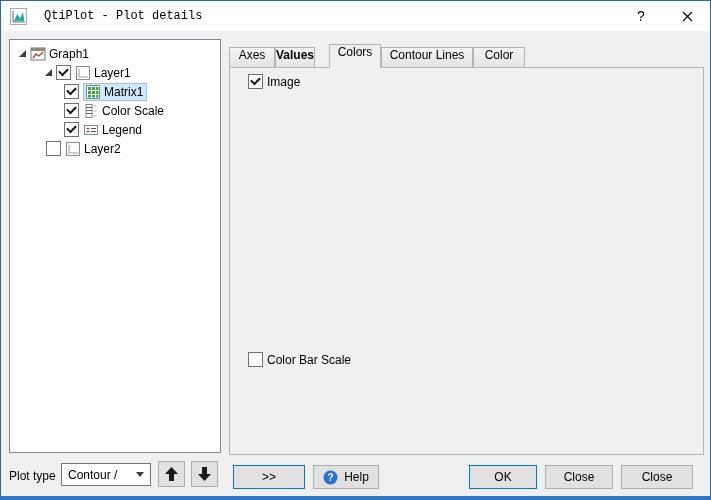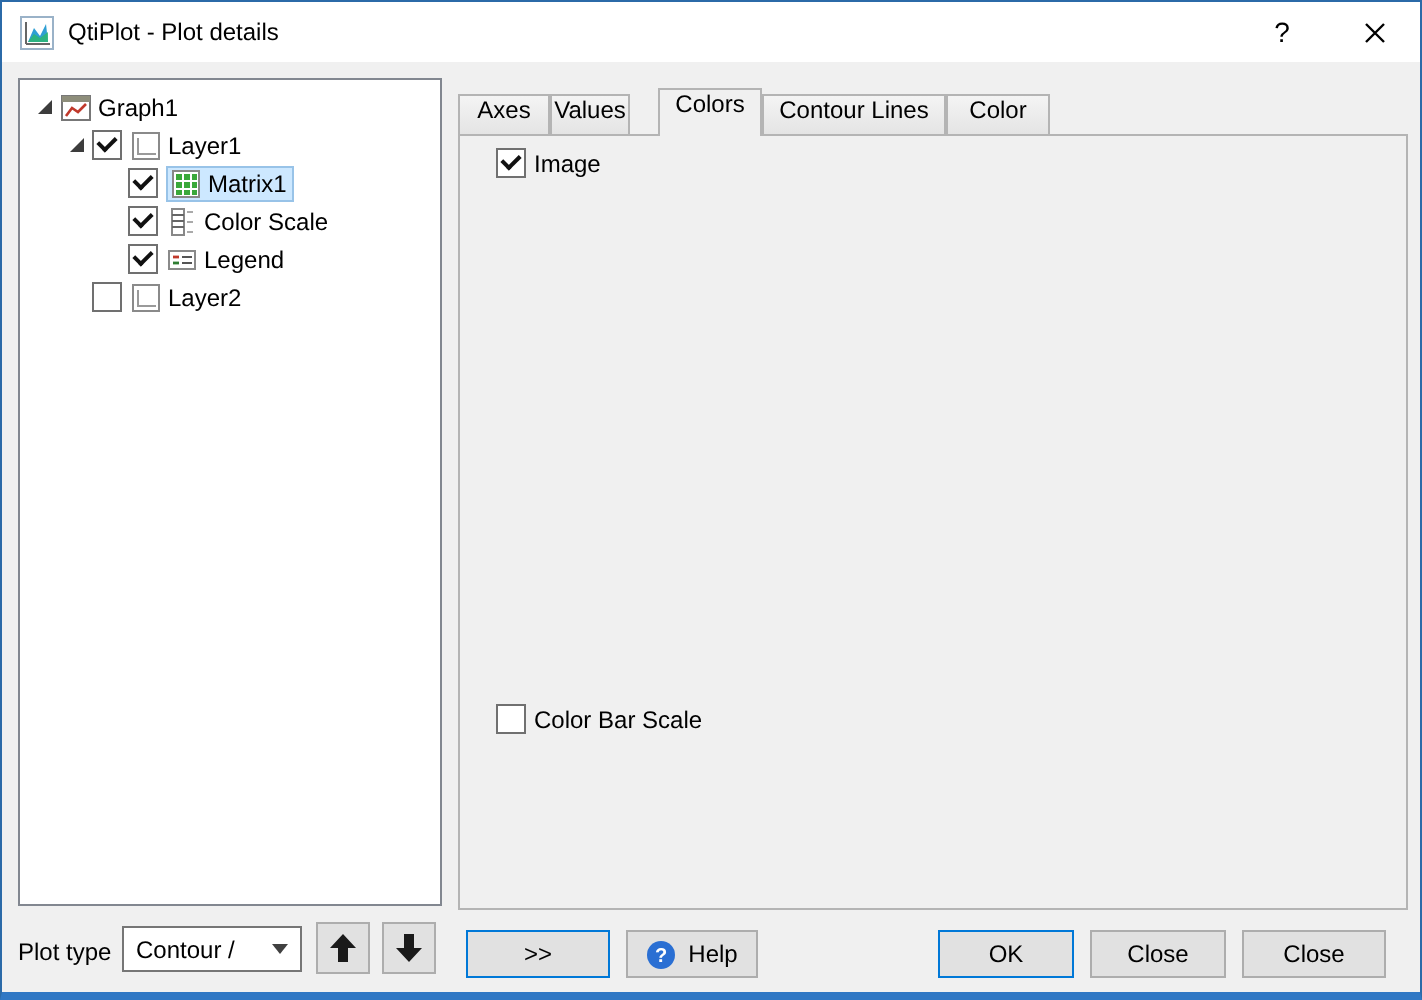--- a/index.html
+++ b/index.html
@@ -3,21 +3,21 @@
 <meta charset="utf-8">
 <style>
   html,body{margin:0;padding:0;background:#9a9a9a;font-family:"Liberation Sans",sans-serif;}
   .window{position:relative;width:711px;height:500px;box-sizing:border-box;
     border:1px solid #2b6aa8;border-bottom:4px solid #2f77c4;background:#f0f0f0;
     font-size:12px;color:#000;overflow:hidden;}
   .abs{position:absolute;}
   
   .titlebar{position:absolute;left:0;top:0;right:0;height:30px;background:#ffffff;display:flex;align-items:center;}
   .titlebar .app-icon{margin-left:9px;width:17px;height:17px;display:inline-flex;}
-  .titlebar .title{margin-left:7px;font-size:12px;}
+  .titlebar .title{margin-left:17px;font-size:12px;font-family:Liberation Mono, monospace;}
   .tb-btn{position:absolute;top:0;width:46px;height:30px;display:flex;align-items:center;justify-content:center;font-size:14px;cursor:default;}
   
   .tree{position:absolute;left:8px;top:38px;width:212px;height:414px;background:#ffffff;border:1px solid #828790;box-sizing:border-box;padding-top:4px;}
   .trow{display:flex;align-items:center;height:19px;}
   .expander{width:14px;display:inline-flex;justify-content:center;}
   .ticon{width:16px;height:16px;margin-right:3px;display:inline-flex;}
   .tlabel{font-size:12px;white-space:nowrap;}
   .sel{display:inline-flex;align-items:center;background:#cde8ff;border:1px solid #98c3e8;padding:0 3px 0 0;height:18px;box-sizing:border-box;}
   .sel .ticon{margin-left:1px;}
   
@@ -108,21 +108,21 @@
       </span>
       <span class="ticon">
         <svg width="16" height="16" viewBox="0 0 16 16">
           <rect x="1" y="2" width="14" height="12" fill="#fff" stroke="#777"></rect>
           <rect x="1" y="2" width="14" height="3" fill="#8d8d7a"></rect>
           <polyline points="3,12 6,8 9,10 13,6" fill="none" stroke="#c0392b" stroke-width="1.3"></polyline>
         </svg>
       </span>
       <span class="tlabel">Graph1</span>
     </div>
-    <div class="trow" style="padding-left:22px;">
+    <div class="trow" style="padding-left:32px;">
       <span class="expander">
         <svg width="8" height="8" viewBox="0 0 8 8">
             <polygon points="0,7 7,7 7,0" fill="#3c3c3c"></polygon>
           </svg>
       </span>
       <span class="cb checked"></span>
       <span class="ticon">
         <svg width="16" height="16" viewBox="0 0 16 16">
           <rect x="1.5" y="1.5" width="13" height="13" fill="#fff" stroke="#8a8a8a"></rect>
           <path d="M4 4 L4 12 L13 12" stroke="#9a9a9a" fill="none"></path>
@@ -200,21 +200,21 @@
   </div>
   <div class="btn" style="left:190px;top:460px;width:27px;height:26px;">
     <svg width="13" height="14" viewBox="0 0 13 14">
       <path d="M6.5 14 L0 7 H4 V0 H9 V7 H13 Z" fill="#1a1a1a"></path>
     </svg>
   </div>
 
   <div class="tab" style="left:228px;width:46px;">
       <span>Axes</span>
     </div>
-  <div class="tab" style="left:274px;width:40px;">
+  <div class="tab" style="left:274px;width:40px;font-weight:bold;">
       <span>Values</span>
     </div>
   <div class="tab active" style="left:328px;width:52px;">
       <span>Colors</span>
     </div>
   <div class="tab" style="left:380px;width:92px;">
       <span>Contour Lines</span>
     </div>
   <div class="tab" style="left:472px;width:52px;">
       <span>Color</span>

